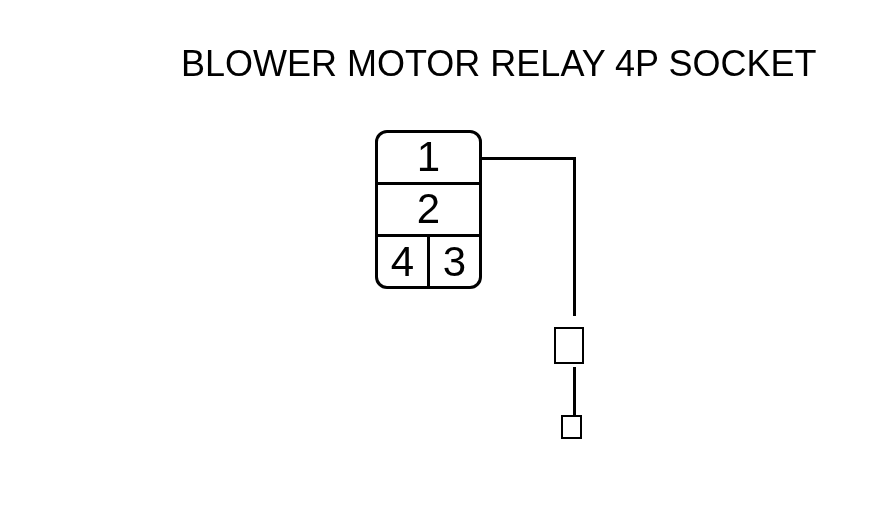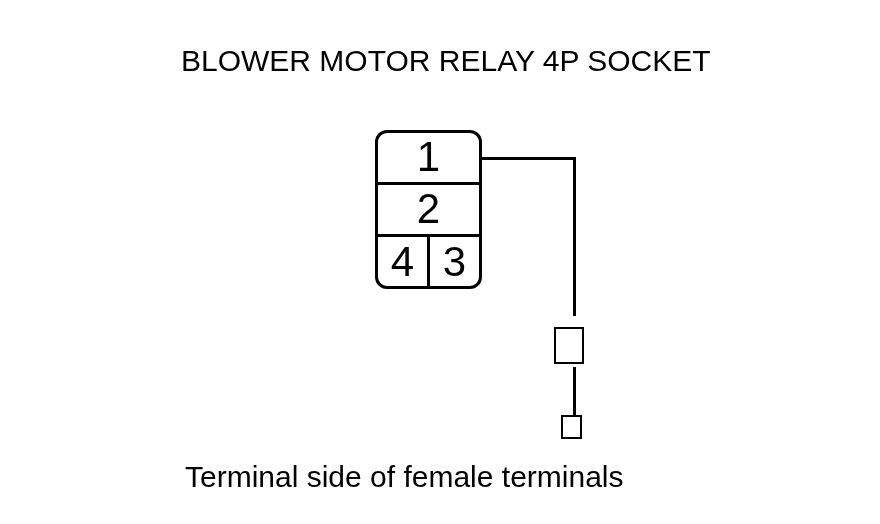--- a/index.html
+++ b/index.html
@@ -13,21 +13,21 @@
     height: 524px;
     background: #ffffff;
     overflow: hidden;
     font-family: "Liberation Sans", sans-serif;
     color: #000000;
   }
   .title {
     position: absolute;
     left: 181px;
     top: 46px;
-    font-size: 30px;
+    font-size: 36px;
     line-height: 1;
     white-space: nowrap;
     color: #000;
   }
   .caption {
     position: absolute;
     left: 185px;
     top: 462px;
     font-size: 30px;
     line-height: 1;
@@ -108,15 +108,14 @@
   <div class="cell c2">2</div>
   <div class="cell c4">4</div>
   <div class="cell c3">3</div>
 
   <div class="wire h1"></div>
   <div class="wire v1"></div>
   <div class="connector-box big"></div>
   <div class="wire v2"></div>
   <div class="connector-box small"></div>
 
-  <div class="caption">Terminal side of female terminals</div>
 
 </div>
 
 </body></html>

